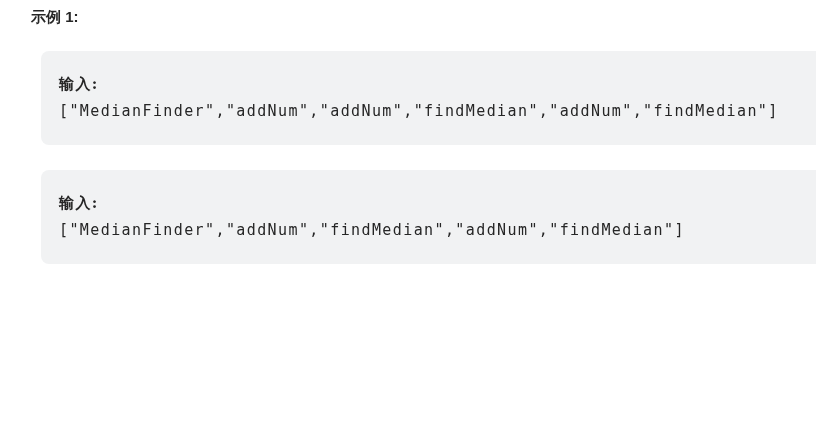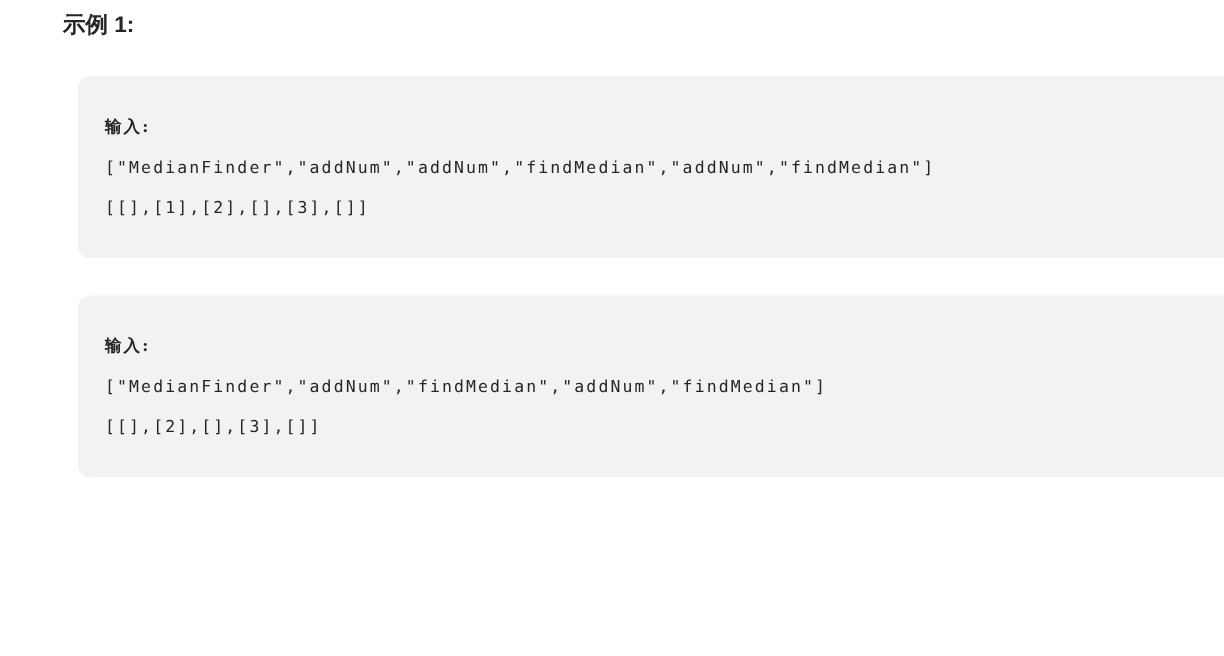--- a/index.html
+++ b/index.html
@@ -9,36 +9,35 @@
   }
   body {
     width: 816px;
     height: 437px;
     overflow: hidden;
     font-family: "Liberation Sans", sans-serif;
     color: var(--text, #262626);
   }
   .page {
     padding: 8px 0 0 31px;
-    margin-left: 11px;
   }
   .example-heading {
     font-size: 15px;
     line-height: 18px;
     font-weight: 700;
     color: var(--text, #262626);
     font-family: "Liberation Sans", sans-serif;
   }
   pre.code-block {
     background: var(--code_block_bg, #f1f2f3);
     border-radius: 8px 0 0 8px;
     margin: 25px 0 0 10px;
     padding: 20px 18px;
     font-family: "DejaVu Sans Mono", monospace;
-    font-size: 11px;
+    font-size: 15px;
     line-height: 27px;
     letter-spacing: 1.4px;
     color: var(--text, #262626);
     white-space: pre;
     overflow: hidden;
   }
   .example + .example .example-heading {
     margin-top: 20px;
   }
   .line { display: block; }
@@ -50,20 +49,20 @@
     margin-left: 11px;
   }
 </style>
 </head>
 <body>
 
 <div class="page">
 
   <div class="example">
     <div class="example-heading">示例 1:</div>
-    <pre class="code-block"><span class="line"><span class="io-label">输入:</span></span><span class="line">["MedianFinder","addNum","addNum","findMedian","addNum","findMedian"]</span><span class="line">[[],[1],[2],[],[3],[]]</span></pre>
+    <pre class="code-block"><span class="line"><span class="io-label">输入:</span></span><span class="line">["MedianFinder","addNum","addNum","findMedian","addNum","findMedian"]</span></pre>
   </div>
 
   <div class="example">
-    <pre class="code-block"><span class="line"><span class="io-label">输入:</span></span><span class="line">["MedianFinder","addNum","findMedian","addNum","findMedian"]</span><span class="line">[[],[2],[],[3],[]]</span></pre>
+    <pre class="code-block"><span class="line"><span class="io-label">输入:</span></span><span class="line">["MedianFinder","addNum","findMedian","addNum","findMedian"]</span></pre>
   </div>
 
 </div>
 
 </body></html>

